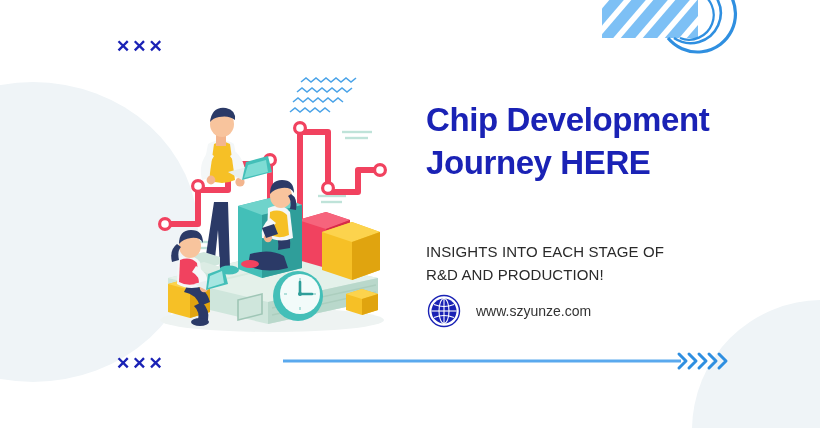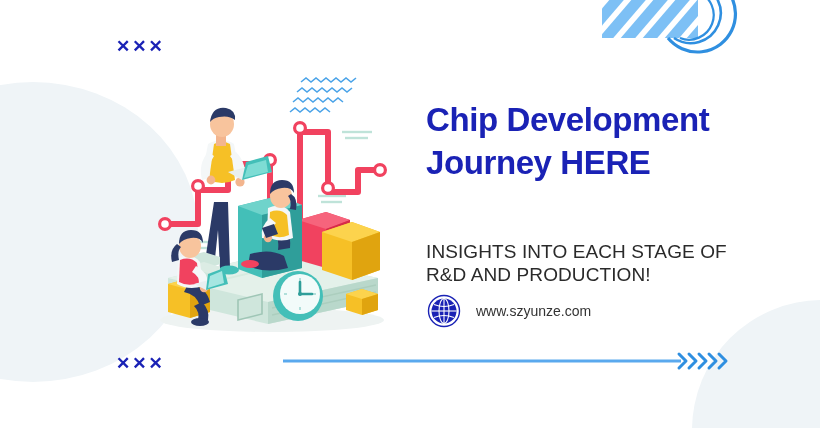--- a/index.html
+++ b/index.html
@@ -85,21 +85,21 @@
     margin: 0;
     font-family: "Liberation Sans", sans-serif;
     white-space: pre-line;
   }
   .subhead {
     position: absolute;
     left: 426px;
     top: 240px;
     width: 330px;
     color: #2a2a2a;
-    font-size: 19px;
+    font-size: 15px;
     line-height: 23px;
     letter-spacing: 0.1px;
     white-space: pre-line;
     font-family: "Liberation Sans", sans-serif;
   }
 
   
   .url-row {
     position: absolute;
     left: 427px;

